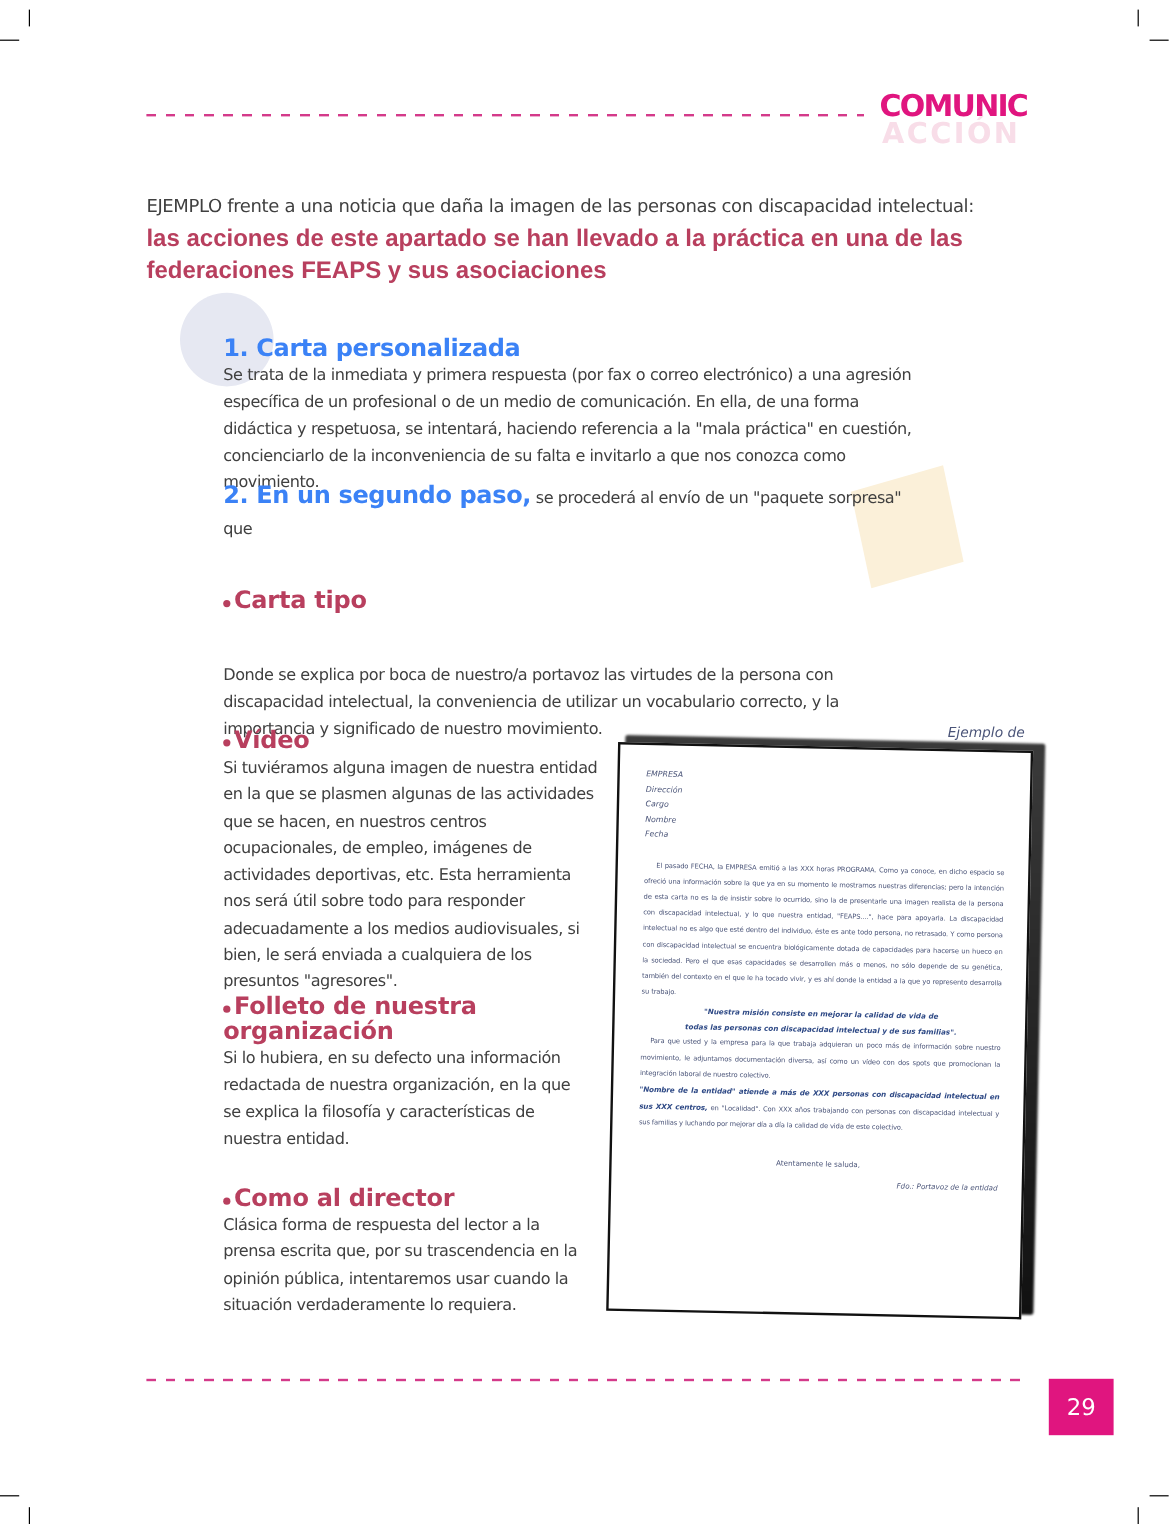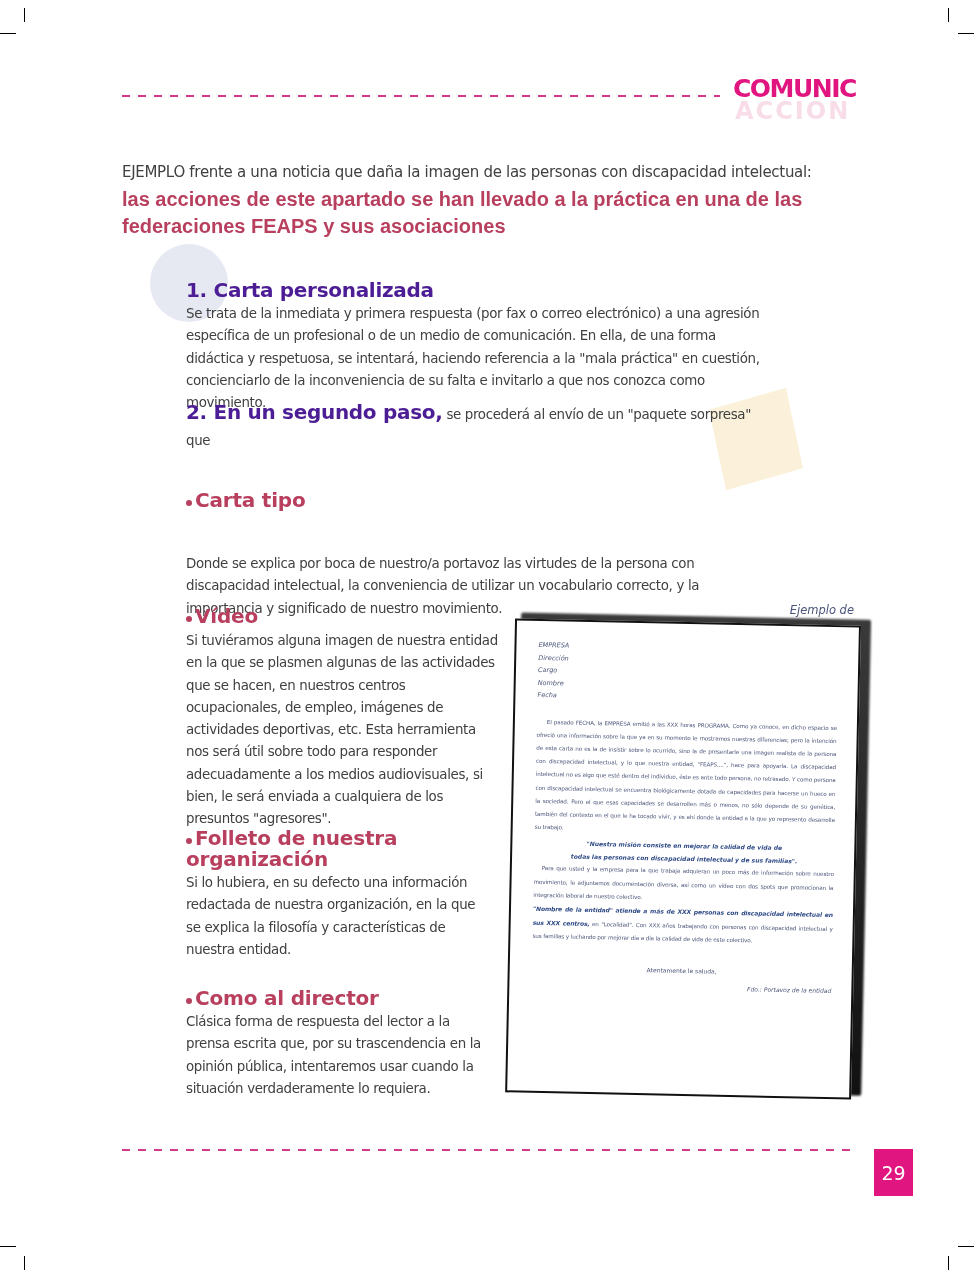--- a/index.html
+++ b/index.html
@@ -39,21 +39,21 @@
       position: absolute; left: 150px; top: 244px; width: 78px; height: 78px;
       border-radius: 50%; background: #e6e8f2;
     }
     .square-deco {
       position: absolute; left: 716px; top: 398px; width: 80px; height: 82px;
       background: #fbf0d9; transform: rotate(-16deg) skewX(-4deg);
     }
 
     .h-blue {
       position: absolute; font-family: "DejaVu Sans", sans-serif; font-weight: bold;
-      color: #4c1d95; font-size: 20px; letter-spacing: -0.3px;
+      color: #3b82f6; font-size: 20px; letter-spacing: -0.3px;
     }
     .body-text {
       position: absolute; font-family: "DejaVu Sans", sans-serif; font-size: 13.4px;
       line-height: 22.3px; color: #404040; letter-spacing: -0.35px;
     }
     .h-red {
       position: absolute; font-family: "DejaVu Sans", sans-serif; font-weight: bold;
       color: #b83f5e; font-size: 20px; line-height: 21px; letter-spacing: -0.2px;
     }
     .bullet-dot {
@@ -86,21 +86,21 @@
     }
     .l-head div { font-style: italic; font-size: 6.5px; line-height: 12.5px; }
     .l-para { font-size: 5.6px; line-height: 13.2px; margin-top: 14px; text-align: justify; letter-spacing: -0.1px; }
     .l-para.tight { margin-top: 0; }
     .l-quote { font-size: 6px; line-height: 13px; font-weight: bold; font-style: italic; text-align: center; color: #2f4a86; }
     .l-bold { font-weight: bold; font-style: italic; color: #2f4a86; font-size: 6px; }
     .l-close { font-size: 6px; text-align: center; margin-top: 20px; }
     .l-sign { font-size: 6px; font-style: italic; text-align: right; margin-top: 10px; }
 
     .page-num {
-      position: absolute; left: 874px; top: 1149px; width: 39px; height: 47px;
+      position: absolute; left: 874px; top: 1149px; width: 54px; height: 47px;
       background: #e0157f; color: #fff; display: flex; align-items: center; justify-content: center;
       font-family: "DejaVu Sans", sans-serif; font-size: 19px;
     }
   </style>
 </head>
 <body>
 
 <div class="crop" style="left:24px;top:8px;width:1px;height:14px;"></div>
 <div class="crop" style="left:0;top:33px;width:16px;height:1px;"></div>
 <div class="crop" style="left:948px;top:8px;width:1px;height:14px;"></div>

